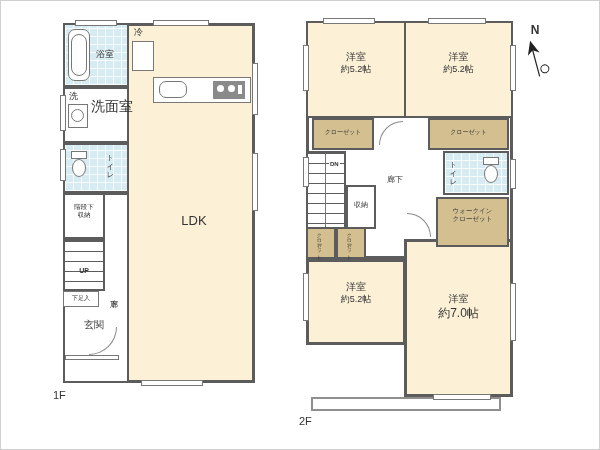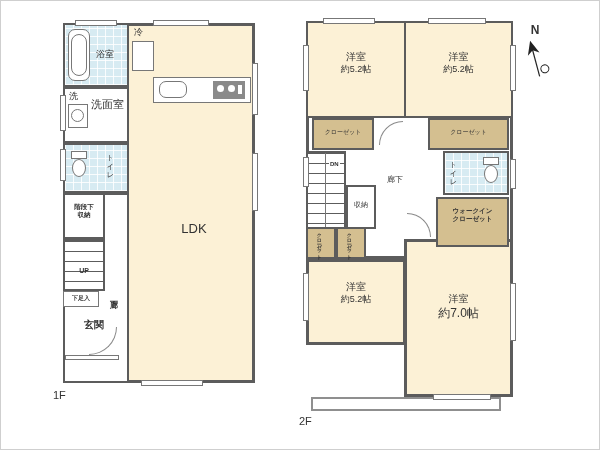--- a/index.html
+++ b/index.html
@@ -17,43 +17,43 @@
   .tan{background:var(--tan,#d4bf90);}
   .lbl{position:absolute;white-space:nowrap;line-height:1.25;color:#333;}
   .ctr{text-align:center;white-space:normal;}
   .v{writing-mode:vertical-rl;letter-spacing:1px;}
   .steps-v{background-image:repeating-linear-gradient(to bottom,var(--wall,#5c5c5c) 0 1px,transparent 1px 10px);background-color:#fff;}
   .win{position:absolute;background:#fff;border:1px solid var(--line,#777);box-sizing:border-box;z-index:6;}
   .win.h{background-image:linear-gradient(to bottom,transparent 0 45%,var(--line,#777) 45% 55%,transparent 55%);}
   .win.vv{background-image:linear-gradient(to right,transparent 0 45%,var(--line,#777) 45% 55%,transparent 55%);}
   .arc{position:absolute;box-sizing:border-box;border:0 solid #8a8a8a;background:transparent;z-index:5;}
   .icon{position:absolute;box-sizing:border-box;border:1px solid var(--line,#777);background:#fff;z-index:4;}
-  .z3{z-index:3;} .z4{z-index:4;} .z5{z-index:5;font-weight:bold;}
+  .z3{z-index:3;} .z4{z-index:4;} .z5{z-index:5;}
 </style>
 </head>
 <body>
 
 <div class="canvas">
 
   <div class="room cream" style="left:62px;top:22px;width:192px;height:360px;"></div>
 
-  <div class="lbl ctr" style="left:150px;top:212px;width:86px;font-size:13px;margin-top:8px;">
+  <div class="lbl ctr" style="left:150px;top:212px;width:86px;font-size:13px;">
     <div>LDK</div>
   </div>
 
   <div class="room b2 wet z3" style="left:62px;top:22px;width:66px;height:64px;"></div>
   <div class="icon" style="left:67px;top:28px;width:22px;height:52px;border-radius:7px;"></div>
   <div class="icon" style="left:70px;top:33px;width:16px;height:42px;border-radius:10px;"></div>
   <div class="lbl z4" style="left:95px;top:48px;font-size:9px;">浴室</div>
 
   <div class="room b2 white z3" style="left:62px;top:86px;width:66px;height:56px;"></div>
   <div class="lbl z4" style="left:68px;top:90px;font-size:9px;">洗</div>
   <div class="icon" style="left:67px;top:103px;width:20px;height:24px;"></div>
   <div class="icon" style="left:70px;top:108px;width:13px;height:13px;border-radius:50%;"></div>
-  <div class="lbl z4" style="left:90px;top:97px;font-size:11px;">洗面室</div>
+  <div class="lbl z4" style="left:90px;top:97px;font-size:14px;">洗面室</div>
 
   <div class="room b2 wet z3" style="left:62px;top:142px;width:66px;height:50px;"></div>
   <div class="icon" style="left:70px;top:150px;width:16px;height:8px;"></div>
   <div class="icon" style="left:71px;top:158px;width:14px;height:18px;border-radius:50% 50% 50% 50%;"></div>
   <div class="lbl v z4" style="left:104px;top:148px;height:40px;font-size:7px;">トイレ</div>
 
   <div class="room b2 white z3" style="left:62px;top:192px;width:66px;height:190px;"></div>
   <div class="room b2 white z4" style="left:62px;top:192px;width:42px;height:46px;"></div>
   <div class="lbl ctr z5" style="left:63px;top:202px;width:40px;font-size:6.5px;">
     <div>階段下</div>

